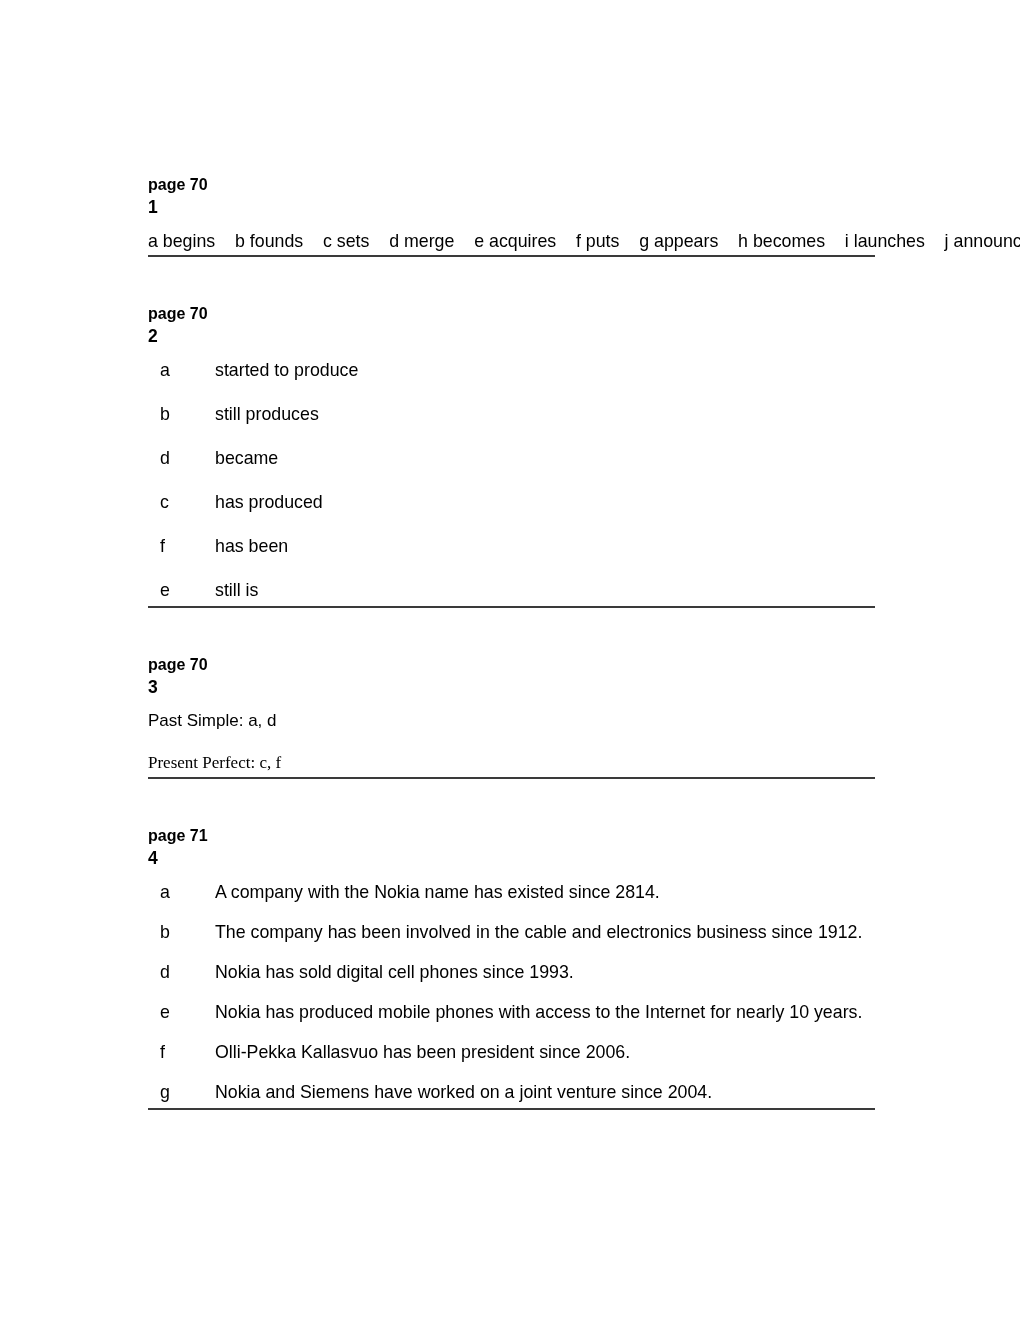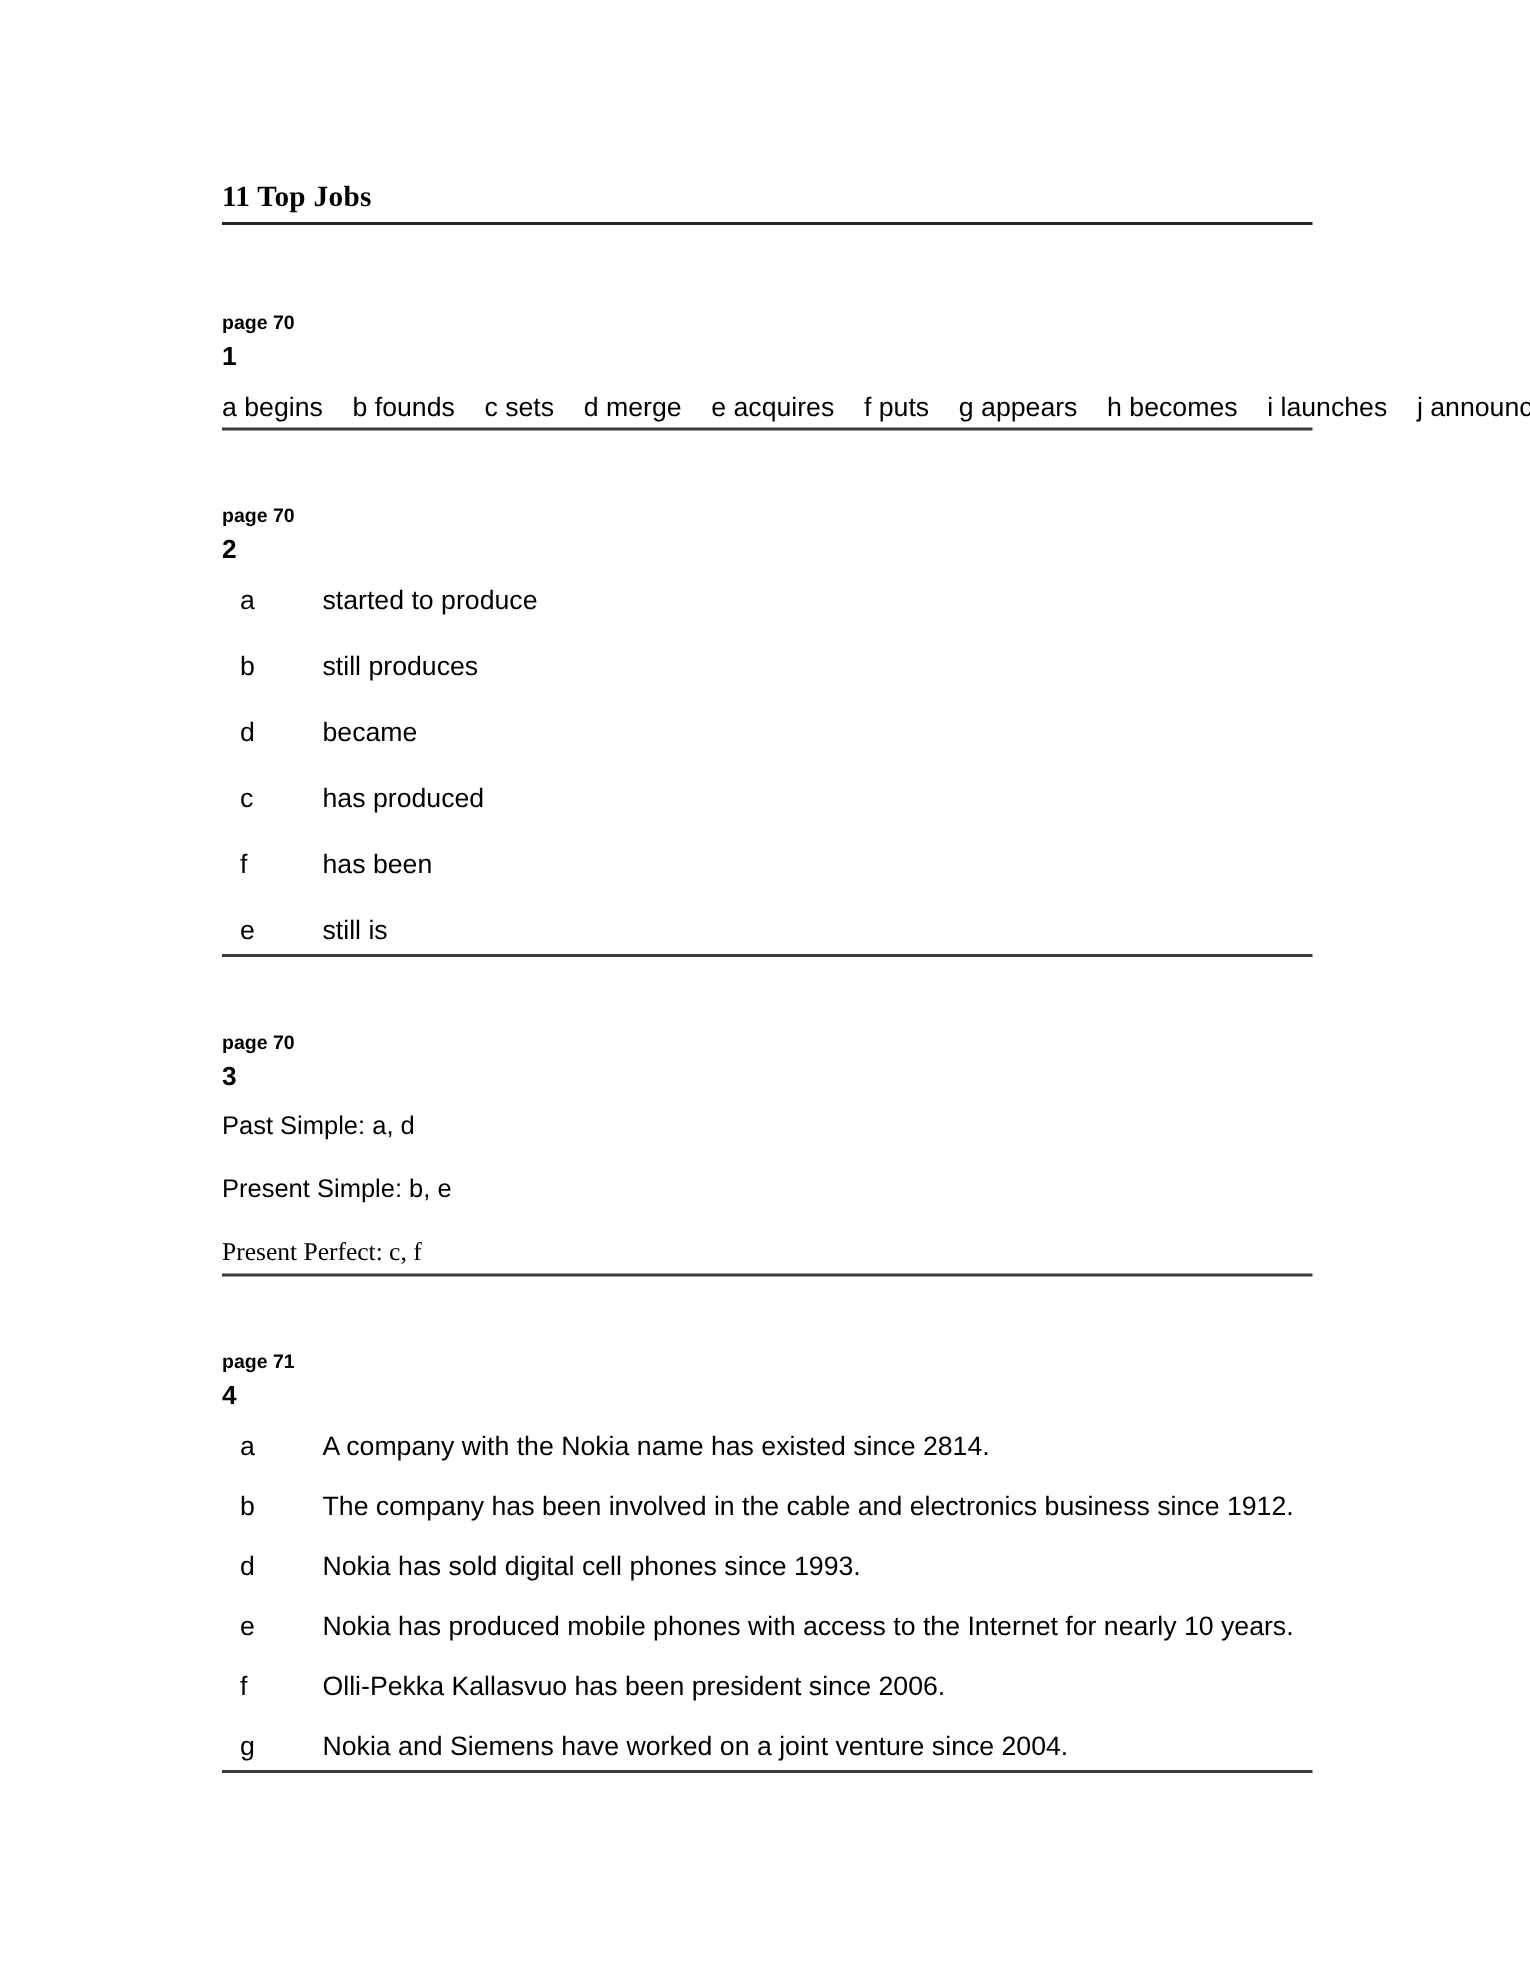--- a/index.html
+++ b/index.html
@@ -50,21 +50,21 @@
     border-bottom: 2.2px solid #3a3a3a;
     padding-bottom: 1px;
   }
   .section.first {
     margin-top: 54px;
   }
 
   .page-label {
     font-family: "Liberation Sans", sans-serif;
     font-weight: bold;
-    font-size: 13px;
+    font-size: 16px;
     line-height: 22px;
     margin: 0;
   }
   .ex-number {
     font-family: "Liberation Sans", sans-serif;
     font-weight: bold;
     font-size: 17.5px;
     line-height: 22px;
     margin: 0 0 10px 0;
   }
@@ -113,21 +113,20 @@
   }
 
   .sp-wide { white-space: pre; }
 </style>
 </head>
 <body>
 
 <div class="page">
   <div class="content">
 
-    <h1 class="doc-title">11 Top Jobs</h1>
 
     <div class="section first">
       <div class="page-label">page 70</div>
       <div class="ex-number">1</div>
       <p class="para sp-wide">a begins    b founds    c sets    d merge    e acquires    f puts    g appears    h becomes    i launches    j announce</p>
     </div>
 
     <div class="section">
       <div class="page-label">page 70</div>
       <div class="ex-number">2</div>
@@ -150,21 +149,20 @@
       <p class="item">
         <span class="ltr">e</span><span class="txt">still is</span>
       </p>
     </div>
 
     <div class="section">
       <div class="page-label">page 70</div>
       <div class="ex-number">3</div>
 
       <p class="plain-line">Past Simple: a, d</p>
-      <p class="plain-line">Present Simple: b, e</p>
       <p class="plain-line">Present Perfect: c, f</p>
     </div>
 
     <div class="section">
       <div class="page-label">page 71</div>
       <div class="ex-number">4</div>
 
       <p class="item tight">
         <span class="ltr">a</span><span class="txt">A company with the Nokia name has existed since 2814.</span>
       </p>

